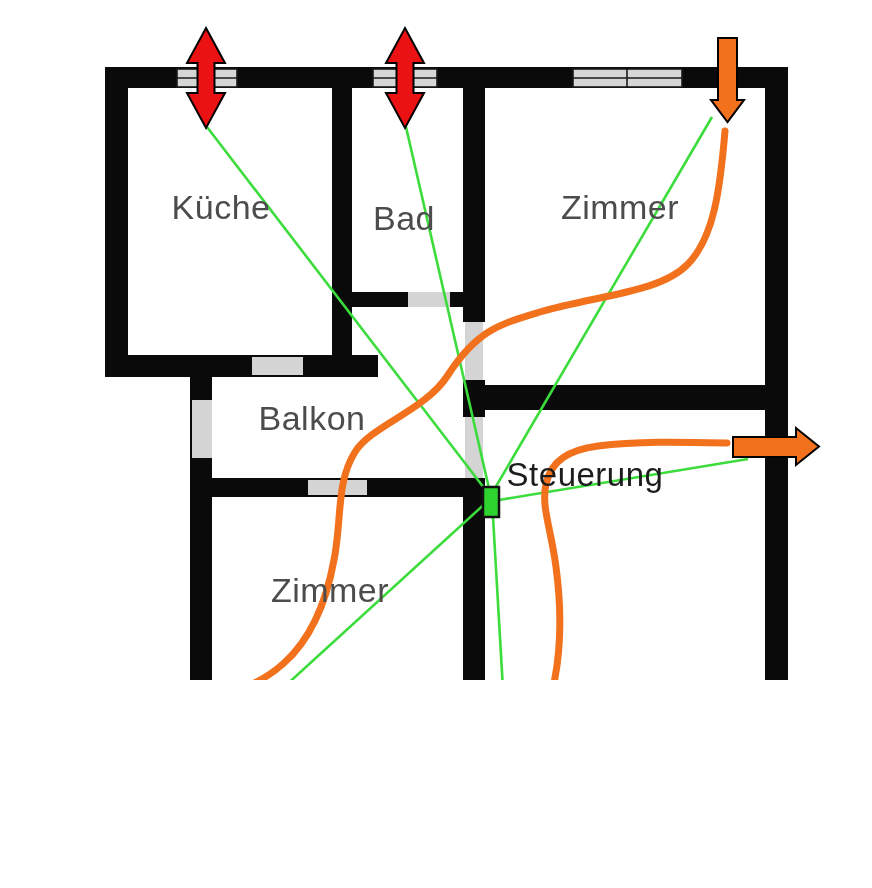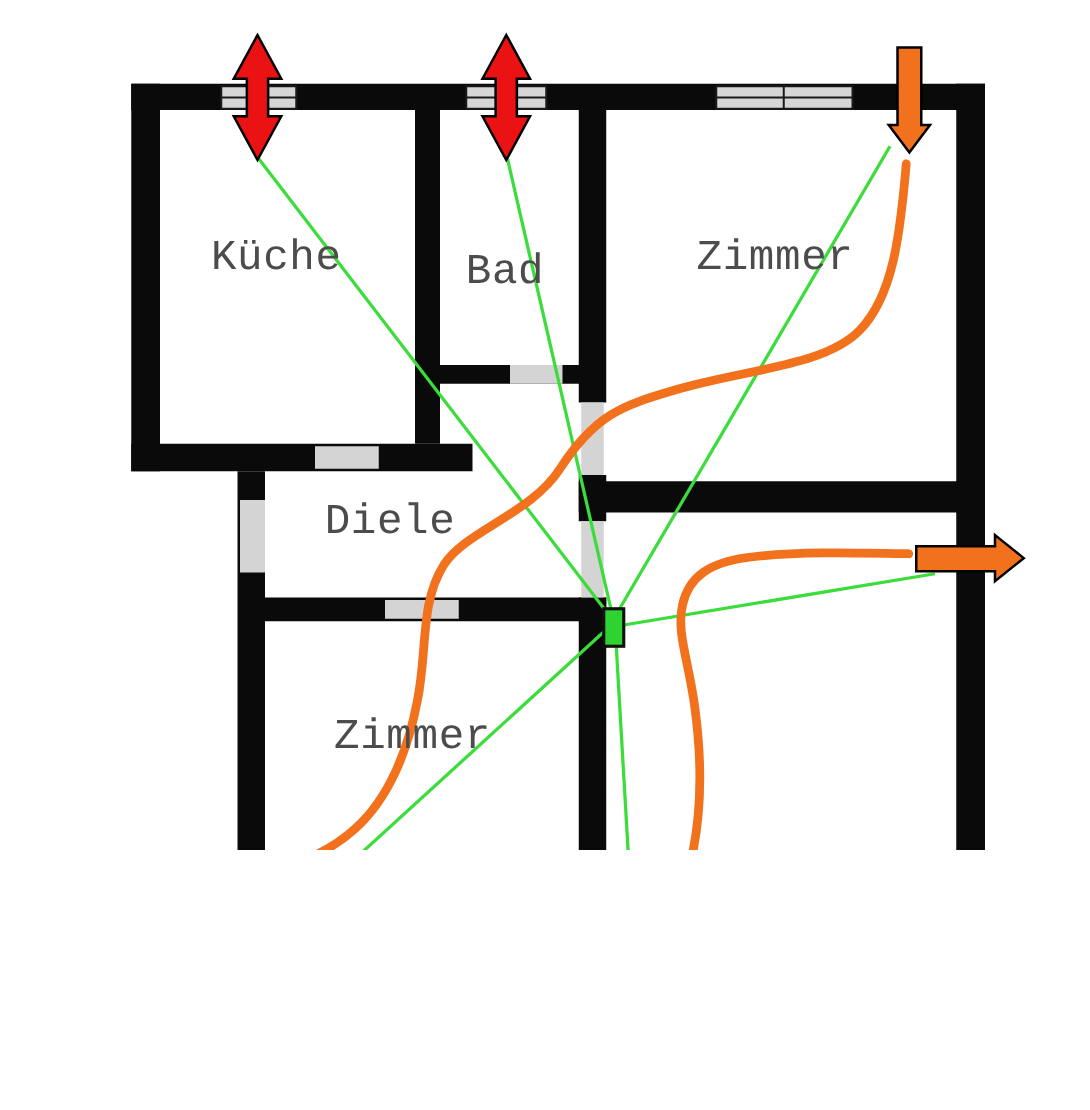--- a/index.html
+++ b/index.html
@@ -2,21 +2,21 @@
 <html style="--background: #ffffff; --wall: #0a0a0a; --window: #d6d6d6; --opening: #d4d4d4; --control-green: #2fd32f; --signal-green: #3bdc3b; --airflow-orange: #f2711c; --vent-red: #ea1212; --label-gray: #4c4c4c; --control-label: #1c1c1c;"><head>
 <meta charset="utf-8">
 <style>
   :root{
     --background:#ffffff; --wall:#0a0a0a; --window:#d6d6d6; --opening:#d4d4d4;
     --control-green:#2fd32f; --signal-green:#3bdc3b; --airflow-orange:#f2711c;
     --vent-red:#ea1212; --label-gray:#4c4c4c; --control-label:#1c1c1c;
   }
   html,body{margin:0;padding:0;background:#fff;}
   .canvas{position:relative;width:872px;height:680px;background:var(--background);overflow:hidden;
-          font-family:Liberation Mono, monospace;}
+          font-family:Liberation Sans, sans-serif;}
   .plan-svg{position:absolute;left:0;top:0;}
   .wall{fill:var(--wall);stroke:none;}
   .opening{fill:var(--opening);stroke:none;}
   .window-pane{fill:var(--window);stroke:#1a1a1a;stroke-width:1.6;}
   .window-mid{stroke:#1a1a1a;stroke-width:1.6;fill:none;}
   .signal{stroke:var(--signal-green);stroke-width:2.6;fill:none;}
   .airflow{stroke:var(--airflow-orange);stroke-width:7;fill:none;stroke-linecap:round;}
   .vent-orange{fill:var(--airflow-orange);stroke:#000;stroke-width:2;stroke-linejoin:miter;}
   .vent-red{fill:var(--vent-red);stroke:#000;stroke-width:2;stroke-linejoin:miter;}
   .control{fill:var(--control-green);stroke:#101010;stroke-width:2.5;}
@@ -116,16 +116,17 @@
       <path class="vent-orange" d="M227,695 L244,695 L244,757 L253,757 L235.5,778 L218,757 L227,757 Z"></path>
       <path class="vent-orange" d="M514.5,797 L531,818 L523,818 L523,880 L506,880 L506,818 L497,818 Z"></path>
     </g>
 
     <rect class="control" x="483" y="487" width="16" height="30"></rect>
   </svg>
 
   <div class="room-label" style="left:221px;top:207px">Küche</div>
   <div class="room-label" style="left:404px;top:218px">Bad</div>
   <div class="room-label" style="left:620px;top:207px">Zimmer</div>
-  <div class="room-label" style="left:312px;top:418px">Diele</div>
+  <div class="room-label" style="left:312px;top:418px">Balkon</div>
   <div class="room-label" style="left:330px;top:590px">Zimmer</div>
+  <div class="room-label control-label" style="left:585px;top:475px">Steuerung</div>
 
 </div>
 
 </body></html>

